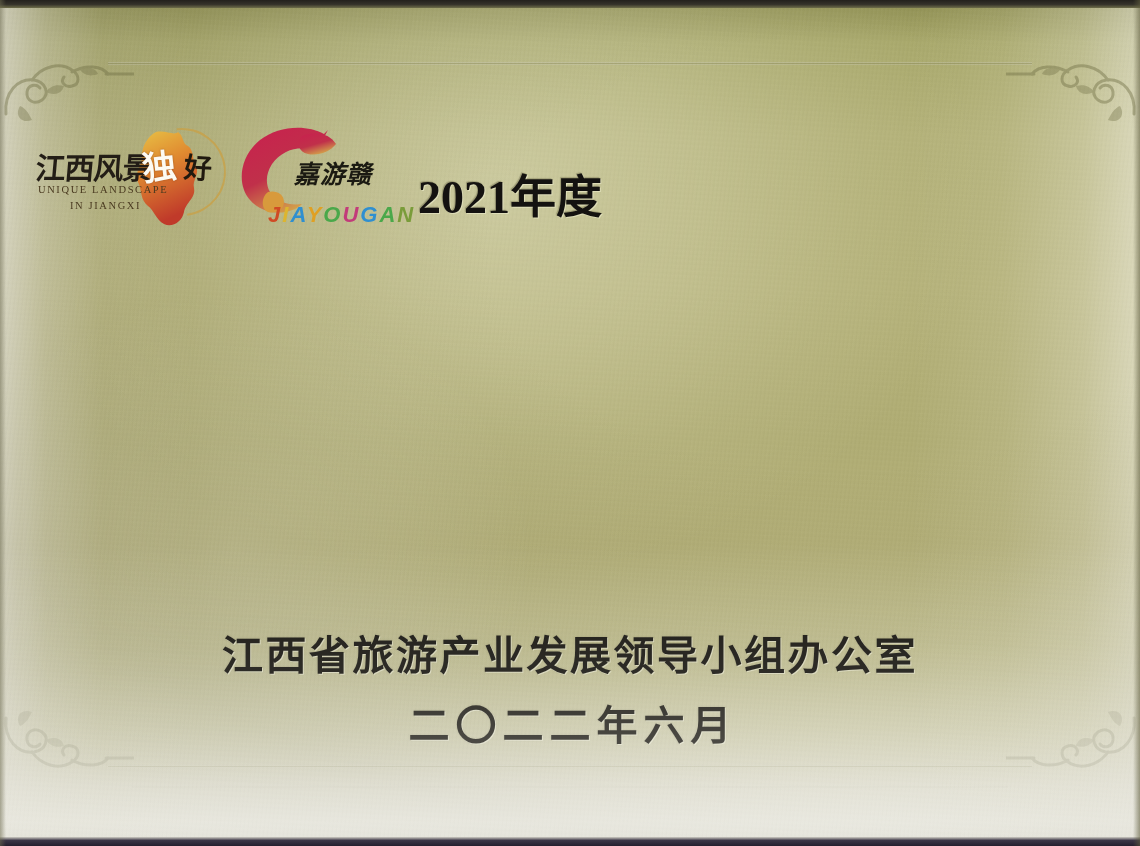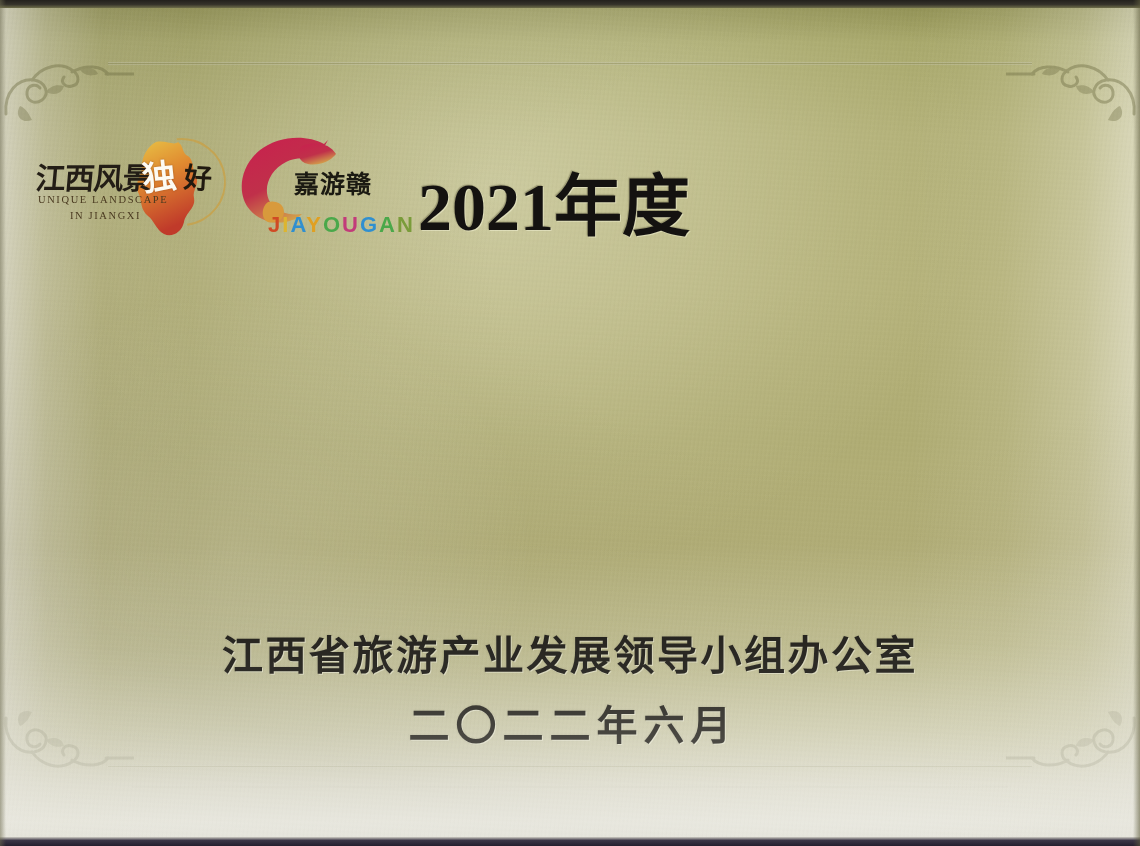--- a/index.html
+++ b/index.html
@@ -233,20 +233,21 @@
   .logo-jx .en1 { left: 4px;  top: 58px; }
   .logo-jx .en2 { left: 36px; top: 74px; text-align: right; }
 
   
   .logo-jyg {
     position: relative;
     width: 172px;
     height: 104px;
     flex: 0 0 auto;
     margin-left: 6px;
+    font-style: italic;
   }
   .logo-jyg .gmark { position: absolute; left: 0; top: -2px; width: 112px; height: 104px; }
   .logo-jyg .cn3 {
     position: absolute;
     left: 62px;
     top: 28px;
     font-family: "Liberation Serif", "DejaVu Serif", serif;
     font-size: 25px;
     font-weight: 700;
     color: #1b1a12;
@@ -270,21 +271,21 @@
   .logo-jyg .pinyin span:nth-child(5){color:#4aa84a;}
   .logo-jyg .pinyin span:nth-child(6){color:#c23b7a;}
   .logo-jyg .pinyin span:nth-child(7){color:#2f8fd0;}
   .logo-jyg .pinyin span:nth-child(8){color:#4aa84a;}
   .logo-jyg .pinyin span:nth-child(9){color:#7a9c3a;}
 
   
   .year {
     margin-left: 14px;
     font-family: "Liberation Serif", "DejaVu Serif", serif;
-    font-size: 68px;
+    font-size: 46px;
     font-weight: 700;
     color: #141210;
     letter-spacing: 0px;
     white-space: nowrap;
     text-shadow:
       1px 1px 0 rgba(255,255,230,0.40),
       -1px -1px 1px rgba(50,48,24,0.30);
     line-height: 1;
     padding-bottom: 8px;
     margin-top: 47px;

